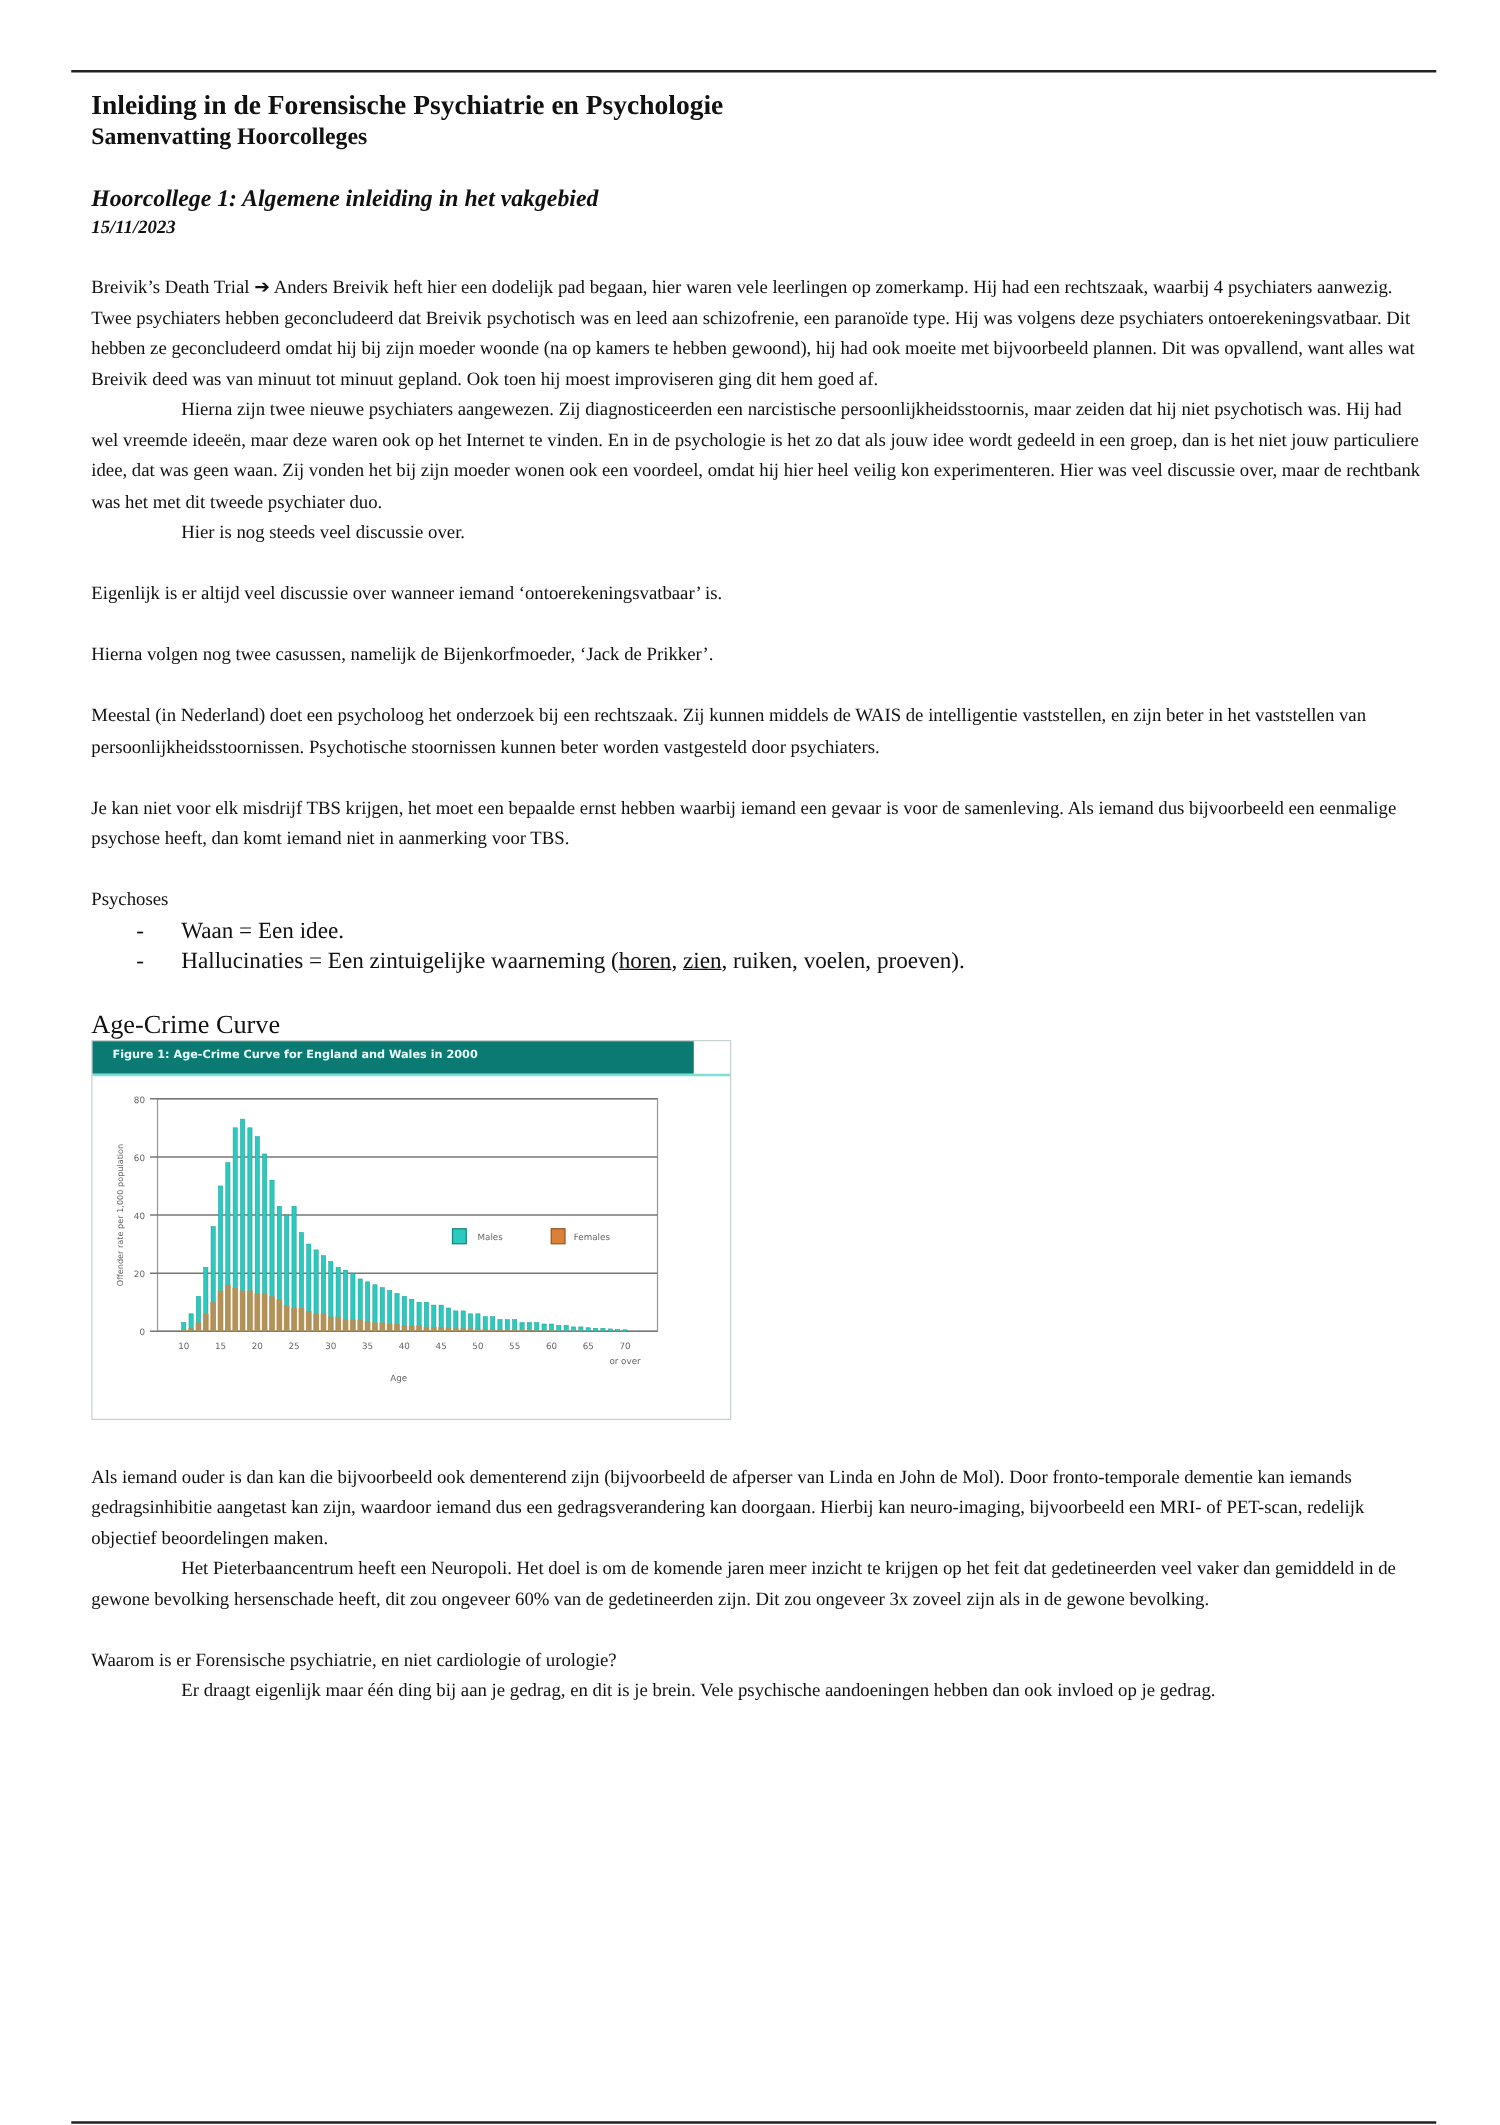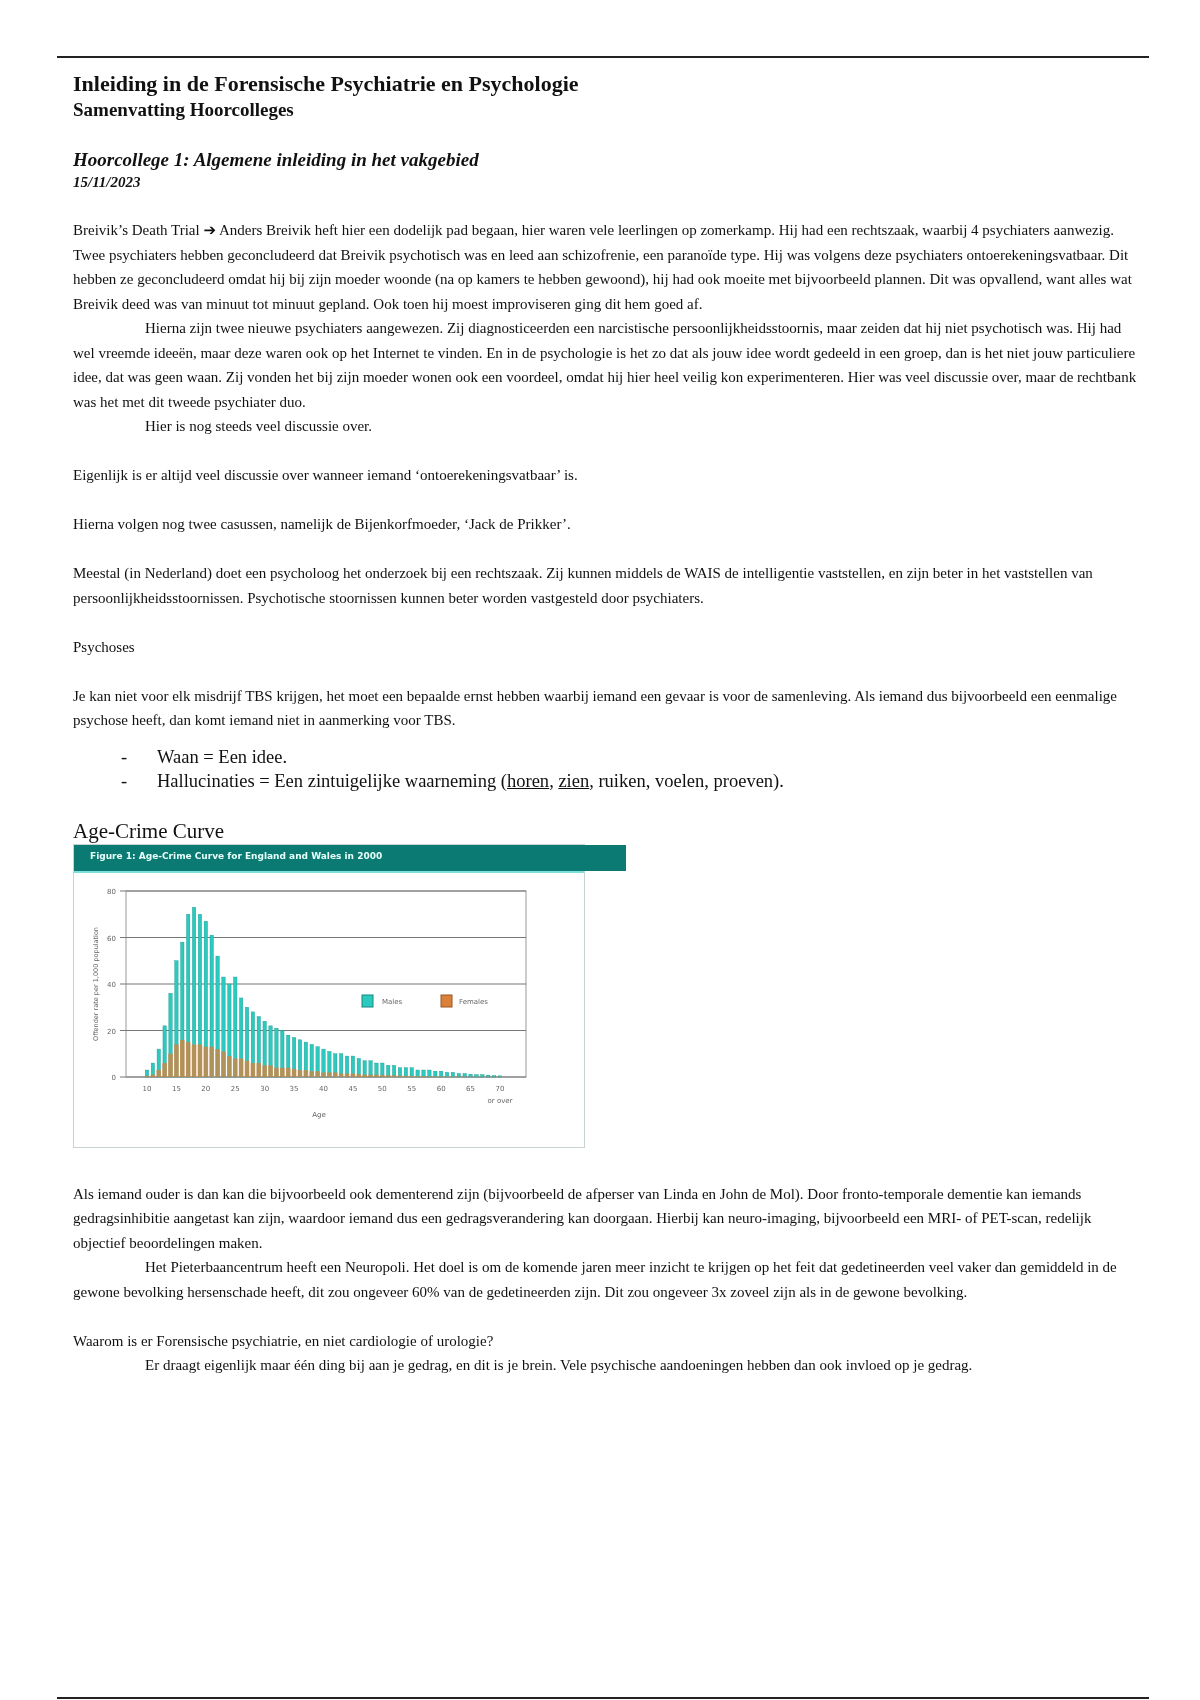--- a/index.html
+++ b/index.html
@@ -10,27 +10,27 @@
   .rule.bottom { top: 1697px; }
   .page { position: absolute; left: 73px; top: 70px; width: 1070px; }
   .title { font-weight: bold; font-size: 22px; line-height: 28px; margin: 0; }
   .subtitle { font-weight: bold; font-size: 19px; line-height: 24px; margin: 0; }
   .lecture { font-weight: bold; font-style: italic; font-size: 19px; line-height: 24px; margin: 26px 0 0 0; }
   .date { font-weight: bold; font-style: italic; font-size: 15px; line-height: 20px; margin: 0; }
   p { font-size: 15px; line-height: 24.5px; margin: 0; }
   .indent { text-indent: 72px; }
   .gap { margin-top: 24.5px; }
   .first { margin-top: 26px; }
-  ul.dash { list-style: none; margin: 12px; padding: 0; }
+  ul.dash { list-style: none; margin: 0; padding: 0; }
   ul.dash li { font-size: 18.5px; line-height: 24.5px; position: relative; padding-left: 72px; }
   ul.dash li::before { content: "-"; position: absolute; left: 36px; }
   u { }
   .fig-label { font-size: 21px; line-height: 26px; margin-top: 24px; }
   .figure { position: relative; width: 510px; height: 302px; border: 1px solid #c8d2d2; margin-top: 0; background: #fff; }
-  .fig-header { position: absolute; left: 0; top: 0; width: 552px; height: 26px; background: #0a7a72; }
+  .fig-header { position: absolute; left: 0; top: 0; width: 481px; height: 26px; background: #0a7a72; }
   .fig-header span { position: absolute; left: 16px; top: 6px; font-family: "DejaVu Sans", sans-serif; font-weight: bold; font-size: 9px; color: #e8fffb; }
   .fig-header::after { content: ""; position: absolute; left: 0; bottom: -2px; width: 510px; height: 2px; background: #7ee0d8; }
   svg text { font-family: "DejaVu Sans", sans-serif; fill: #666; }
 </style>
 </head>
 <body>
 
 <div class="rule top"></div>
 
 <div class="page">
@@ -39,23 +39,23 @@
   <h3 class="lecture">Hoorcollege 1: Algemene inleiding in het vakgebied</h3>
   <div class="date">15/11/2023</div>
 
   <p class="first">Breivik’s Death Trial ➔ Anders Breivik heft hier een dodelijk pad begaan, hier waren vele leerlingen op zomerkamp. Hij had een rechtszaak, waarbij 4 psychiaters aanwezig. Twee psychiaters hebben geconcludeerd dat Breivik psychotisch was en leed aan schizofrenie, een paranoïde type. Hij was volgens deze psychiaters ontoerekeningsvatbaar. Dit hebben ze geconcludeerd omdat hij bij zijn moeder woonde (na op kamers te hebben gewoond), hij had ook moeite met bijvoorbeeld plannen. Dit was opvallend, want alles wat Breivik deed was van minuut tot minuut gepland. Ook toen hij moest improviseren ging dit hem goed af.</p>
   <p class="indent">Hierna zijn twee nieuwe psychiaters aangewezen. Zij diagnosticeerden een narcistische persoonlijkheidsstoornis, maar zeiden dat hij niet psychotisch was. Hij had wel vreemde ideeën, maar deze waren ook op het Internet te vinden. En in de psychologie is het zo dat als jouw idee wordt gedeeld in een groep, dan is het niet jouw particuliere idee, dat was geen waan. Zij vonden het bij zijn moeder wonen ook een voordeel, omdat hij hier heel veilig kon experimenteren. Hier was veel discussie over, maar de rechtbank was het met dit tweede psychiater duo.</p>
   <p class="indent">Hier is nog steeds veel discussie over.</p>
 
   <p class="gap">Eigenlijk is er altijd veel discussie over wanneer iemand ‘ontoerekeningsvatbaar’ is.</p>
   <p class="gap">Hierna volgen nog twee casussen, namelijk de Bijenkorfmoeder,  ‘Jack de Prikker’.</p>
   <p class="gap">Meestal (in Nederland) doet een psycholoog het onderzoek bij een rechtszaak. Zij kunnen middels de WAIS de intelligentie vaststellen, en zijn beter in het vaststellen van persoonlijkheidsstoornissen. Psychotische stoornissen kunnen beter worden vastgesteld door psychiaters.</p>
+  <p class="gap">Je kan niet voor elk misdrijf TBS krijgen, het moet een bepaalde ernst hebben waarbij iemand een gevaar is voor de samenleving. Als iemand dus bijvoorbeeld een eenmalige psychose heeft, dan komt iemand niet in aanmerking voor TBS.</p>
+
   <p class="gap">Psychoses</p>
-
-  <p class="gap">Je kan niet voor elk misdrijf TBS krijgen, het moet een bepaalde ernst hebben waarbij iemand een gevaar is voor de samenleving. Als iemand dus bijvoorbeeld een eenmalige psychose heeft, dan komt iemand niet in aanmerking voor TBS.</p>
   <ul class="dash">
     <li>Waan = Een idee.</li>
     <li><span>Hallucinaties = Een zintuigelijke waarneming (</span><u>horen</u><span>, </span><u>zien</u><span>, ruiken, voelen, proeven).</span></li>
   </ul>
 
   <div class="fig-label">Age-Crime Curve</div>
   <div class="figure">
     <div class="fig-header">
       <span>Figure 1: Age-Crime Curve for England and Wales in 2000</span>
     </div>

